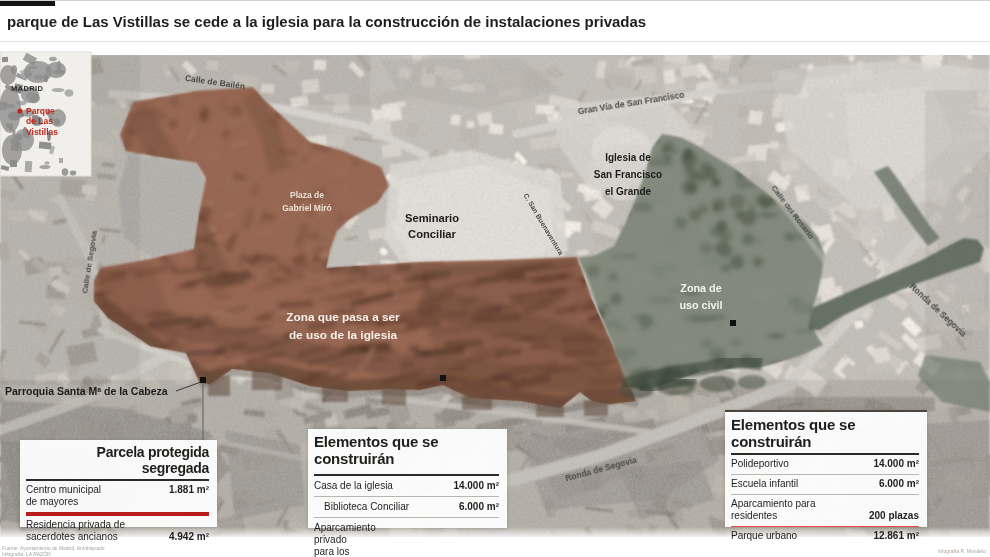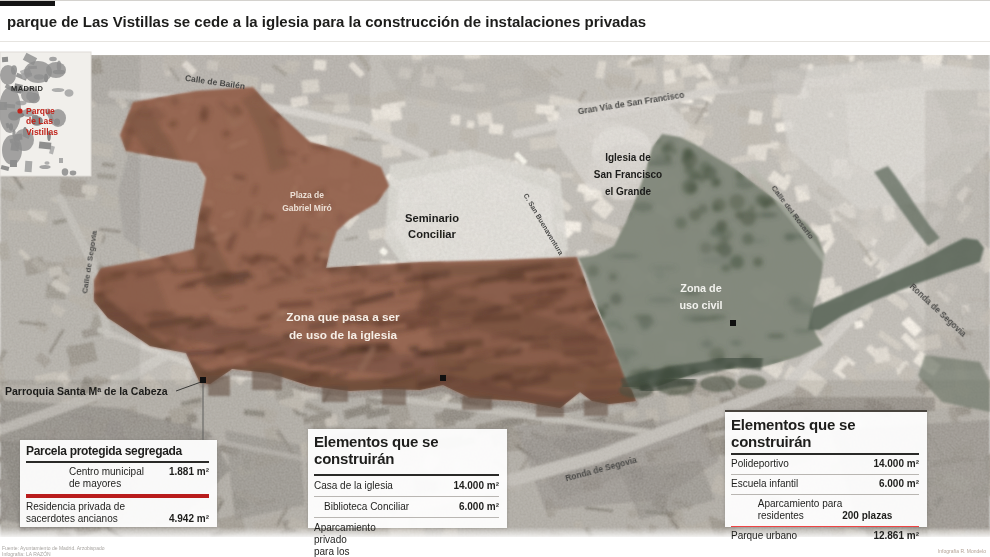--- a/index.html
+++ b/index.html
@@ -1,18 +1,18 @@
 <!DOCTYPE html>
 <html><head><meta charset="utf-8">
 <style>
 html,body{margin:0;padding:0;width:990px;height:557px;background:#ffffff;overflow:hidden;}
 *{box-sizing:border-box;}
 .box{position:absolute;filter:blur(0.2px);background:rgba(255,255,255,0.94);font-family:"Liberation Sans",sans-serif;font-size:10px;color:#1e1e1c;padding:4px 8px 3px 6px;box-shadow:0 0 3px rgba(120,115,110,0.5);}
 .box h3{margin:0;font-size:15px;font-weight:bold;border-bottom:2px solid #2a2a28;padding-bottom:3px;letter-spacing:-0.2px;}
-.b1 h3{font-size:12px;letter-spacing:-0.3px;}
+.b1 h3{font-size:14px;letter-spacing:-0.3px;text-align:right;}
 .b2 .row{padding:4px 0 4px 0 !important;}
 .b2 h3{padding-bottom:7px;}
 </style></head>
 <body>
 <div style="position:relative;width:990px;height:557px;font-family:'Liberation Sans',sans-serif;">
 <svg width="990" height="557" viewBox="0 0 990 557" style="position:absolute;left:0;top:0">
 <defs>
 <filter id="soft" x="-5%" y="-5%" width="110%" height="110%">
           <feGaussianBlur stdDeviation="1.3"></feGaussianBlur>
         </filter>
@@ -1895,21 +1895,21 @@
 <div style="position:absolute;left:0;top:0;width:990px;height:1px;background:#d4d2ce;"></div>
 
 <div style="position:absolute;left:0;top:1px;width:55px;height:5px;background:#141414;"></div>
 
 <div style="position:absolute;left:7px;top:13px;width:983px;font-size:15px;font-weight:bold;color:#1d1d1b;letter-spacing:0;filter:blur(0.25px);">parque de Las Vistillas se cede a la iglesia para la construcción de instalaciones privadas</div>
 
 <div style="position:absolute;left:0;top:41px;width:990px;height:1px;background:#e6e4e0;"></div>
 
 <div class="box b1" style="left:20px;top:440px;width:197px;height:87px;">
 <h3>Parcela protegida segregada</h3>
-<div class="row" style="display:flex;justify-content:flex-end;align-items:flex-start;padding:3px 0 4px 0;gap:25px;">
+<div class="row" style="display:flex;justify-content:space-between;align-items:flex-start;padding:3px 0 4px 0;">
         <div style="line-height:12px;">Centro municipal<br>de mayores</div>
         <div style="font-weight:bold;white-space:nowrap;line-height:12px;">1.881 m²</div>
       </div>
 <div class="row" style="display:flex;justify-content:space-between;align-items:flex-start;border-top:4px solid #b91c1c;padding:3px 0 4px 0;">
         <div style="line-height:12px;">Residencia privada de<br>sacerdotes ancianos</div>
         <div style="font-weight:bold;white-space:nowrap;line-height:12px;align-self:flex-end;">4.942 m²</div>
       </div>
 </div>
 
 <div class="box b2" style="left:308px;top:429px;width:199px;height:99px;">
@@ -1931,21 +1931,21 @@
 <div class="box b3" style="left:725px;top:410px;width:202px;height:117px;border-top:2px solid #49443e;">
 <h3>Elementos que se construirán</h3>
 <div class="row" style="display:flex;justify-content:space-between;align-items:flex-start;padding:3px 0 4px 0;">
         <div style="line-height:12px;">Polideportivo</div>
         <div style="font-weight:bold;white-space:nowrap;line-height:12px;">14.000 m²</div>
       </div>
 <div class="row" style="display:flex;justify-content:space-between;align-items:center;border-top:1px solid #b9b6b2;padding:3px 0 4px 0;">
         <div style="line-height:12px;">Escuela infantil</div>
         <div style="font-weight:bold;white-space:nowrap;line-height:12px;">6.000 m²</div>
       </div>
-<div class="row" style="display:flex;justify-content:center;align-items:flex-start;border-top:1px solid #b9b6b2;padding:3px 0 4px 0;">
+<div class="row" style="display:flex;justify-content:space-between;align-items:flex-start;border-top:1px solid #b9b6b2;padding:3px 0 4px 0;">
         <div style="line-height:12px;">Aparcamiento para<br>residentes</div>
         <div style="font-weight:bold;white-space:nowrap;line-height:12px;align-self:flex-end;">200 plazas</div>
       </div>
 <div class="row" style="display:flex;justify-content:space-between;align-items:flex-start;border-top:1px solid #ef4444;padding:3px 0 4px 0;">
         <div style="line-height:12px;">Parque urbano</div>
         <div style="font-weight:bold;white-space:nowrap;line-height:12px;">12.861 m²</div>
       </div>
 </div>
 
 <div style="position:absolute;left:2px;top:545px;font-size:5px;color:#a8a5a1;line-height:6px;">Fuente: Ayuntamiento de Madrid. Arzobispado<br>Infografía: LA RAZÓN</div>

